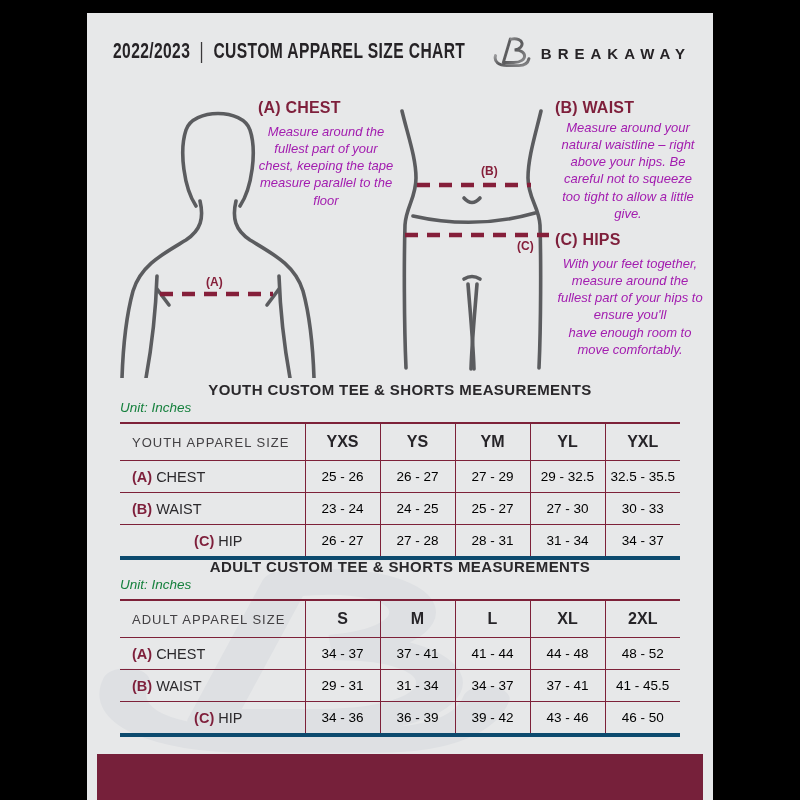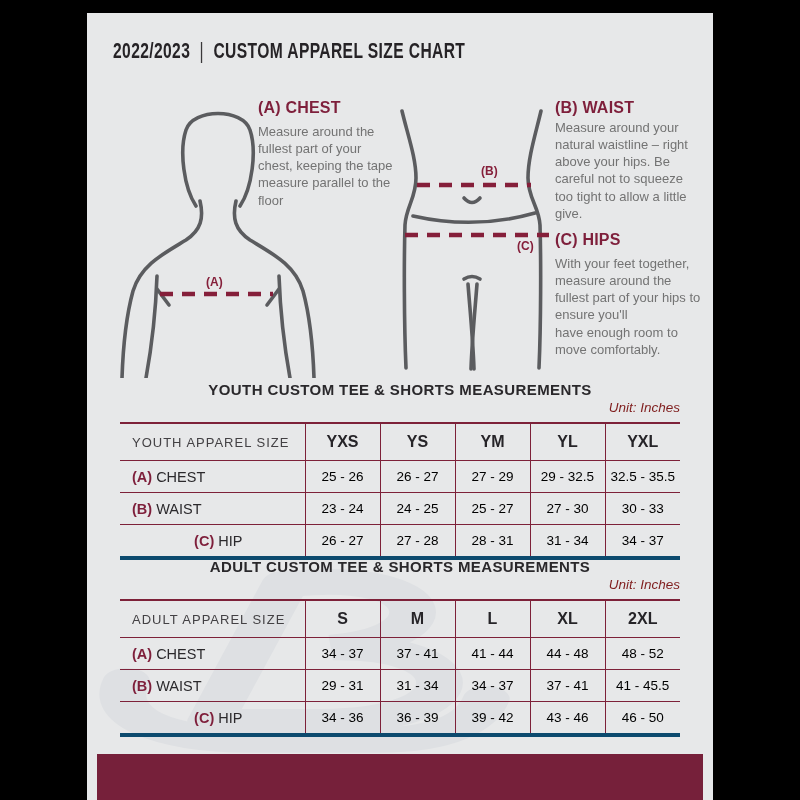--- a/index.html
+++ b/index.html
@@ -11,29 +11,29 @@
   .header{position:absolute;left:0;top:0;width:100%;height:70px;}
   .title-wrap{position:absolute;left:26px;top:26px;white-space:nowrap;color:#262326;
               font-weight:bold;font-size:20px;letter-spacing:.5px;
               transform:scaleX(.78) scaleY(1.08);transform-origin:left top;}
   .title-sep{margin:0 12px;font-weight:400;color:#3a383a;}
   .brand{position:absolute;right:22px;top:22px;display:flex;align-items:center;gap:9px;}
   .brand-name{font-weight:bold;font-size:15px;letter-spacing:6px;color:#262326;}
 
   
   .guide-heading{position:absolute;color:#7e1f3b;font-weight:bold;font-size:16px;letter-spacing:.2px;}
-  .guide-text{position:absolute;color:#737373;font-size:13px;line-height:1.32;
-              white-space:pre-line;}
+  .guide-text{position:absolute;color:#a21caf;font-style:italic;font-size:13px;line-height:1.32;
+              white-space:pre-line;text-align:center;}
   .marker{position:absolute;color:#851f3a;font-weight:bold;font-size:12px;}
   .fig{position:absolute;}
 
   
   .tbl-section{position:absolute;left:33px;width:560px;}
   .tbl-title{text-align:center;font-weight:bold;font-size:15px;color:#2a282b;letter-spacing:.4px;}
-  .tbl-unit{text-align:right;font-style:italic;font-size:13.5px;color:#7f1d1d;margin-top:2px;}
+  .tbl-unit{text-align:left;font-style:italic;font-size:13.5px;color:#15803d;margin-top:2px;}
   table{width:560px;border-collapse:collapse;table-layout:fixed;margin-top:7px;
         border-top:2.5px solid #7d2139;border-bottom:4px solid #0c4a6e;}
   col.c-label{width:185px;}
   col.c-size{width:75px;}
   th,td{padding:0;height:31px;vertical-align:middle;}
   thead th{height:36px;border-bottom:1.5px solid #7d2139;}
   td{border-bottom:1.5px solid #7d2139;}
   tr > *:not(:first-child){border-left:1.5px solid #7d2139;}
   tbody tr:last-child td{border-bottom:none;text-align:center;}
   .th-label{text-align:left;padding-left:12px;font-weight:400;font-size:13px;
@@ -56,20 +56,37 @@
     <svg class="watermark" width="430" height="205" viewBox="0 0 46 40" preserveAspectRatio="none">
       <g fill="none" stroke="#dee0e3" stroke-width="5" stroke-linecap="round">
         <path d="M21,4 L13,31"></path>
         <path d="M22,4 C37,1.5 39,14.5 26,16.5 C41,16 42,30.5 25,31 L14,31"></path>
         <path d="M4,23 C2,30 8,34.5 17,34.5 L31,34.5 C38,34.5 41.5,31 42.5,26.5"></path>
       </g>
     </svg>
 
     <div class="header">
       <div class="title-wrap"><span>2022/2023</span><span class="title-sep">|</span><span>CUSTOM APPAREL SIZE CHART</span></div>
+      <div class="brand">
+        <svg width="40" height="36" viewBox="0 0 46 40">
+          <defs>
+            <linearGradient id="metal" x1="0" y1="0" x2="1" y2="1">
+              <stop offset="0" stop-color="#9a9a9c"></stop>
+                <stop offset="0.5" stop-color="#59595b"></stop>
+                <stop offset="1" stop-color="#8d8d8f"></stop>
+            </linearGradient>
+          </defs>
+          <g fill="none" stroke="url(#metal)" stroke-width="3.4" stroke-linecap="round">
+            <path d="M21,4 L13,31"></path>
+            <path d="M22,4 C37,1.5 39,14.5 26,16.5 C41,16 42,30.5 25,31 L14,31"></path>
+            <path d="M4,23 C2,30 8,34.5 17,34.5 L31,34.5 C38,34.5 41.5,31 42.5,26.5"></path>
+          </g>
+        </svg>
+        <span class="brand-name">BREAKAWAY</span>
+      </div>
     </div>
 
     <svg class="fig zlift" style="left:28px;top:80px" width="206" height="285" viewBox="0 0 206 285">
       <g fill="none" stroke="#5b5c5f" stroke-width="3.6" stroke-linecap="round">
         <path d="M 81,113 C 69,95 64,58 71,37 C 78,15 128,15 135,37 C 142,58 137,95 125,113"></path>
         <path d="M 85,108 C 89,125 86,137 71,147 C 48,161 26,172 18,198 C 12,220 8,255 7,285"></path>
         <path d="M 121,108 C 117,125 120,137 135,147 C 158,161 180,172 188,198 C 194,220 198,255 199,285"></path>
         <path d="M 42,183 C 41,212 37,252 31,285"></path>
         <path d="M 42,196 L 54,212"></path>
         <path d="M 164,183 C 165,212 169,252 175,285"></path>

